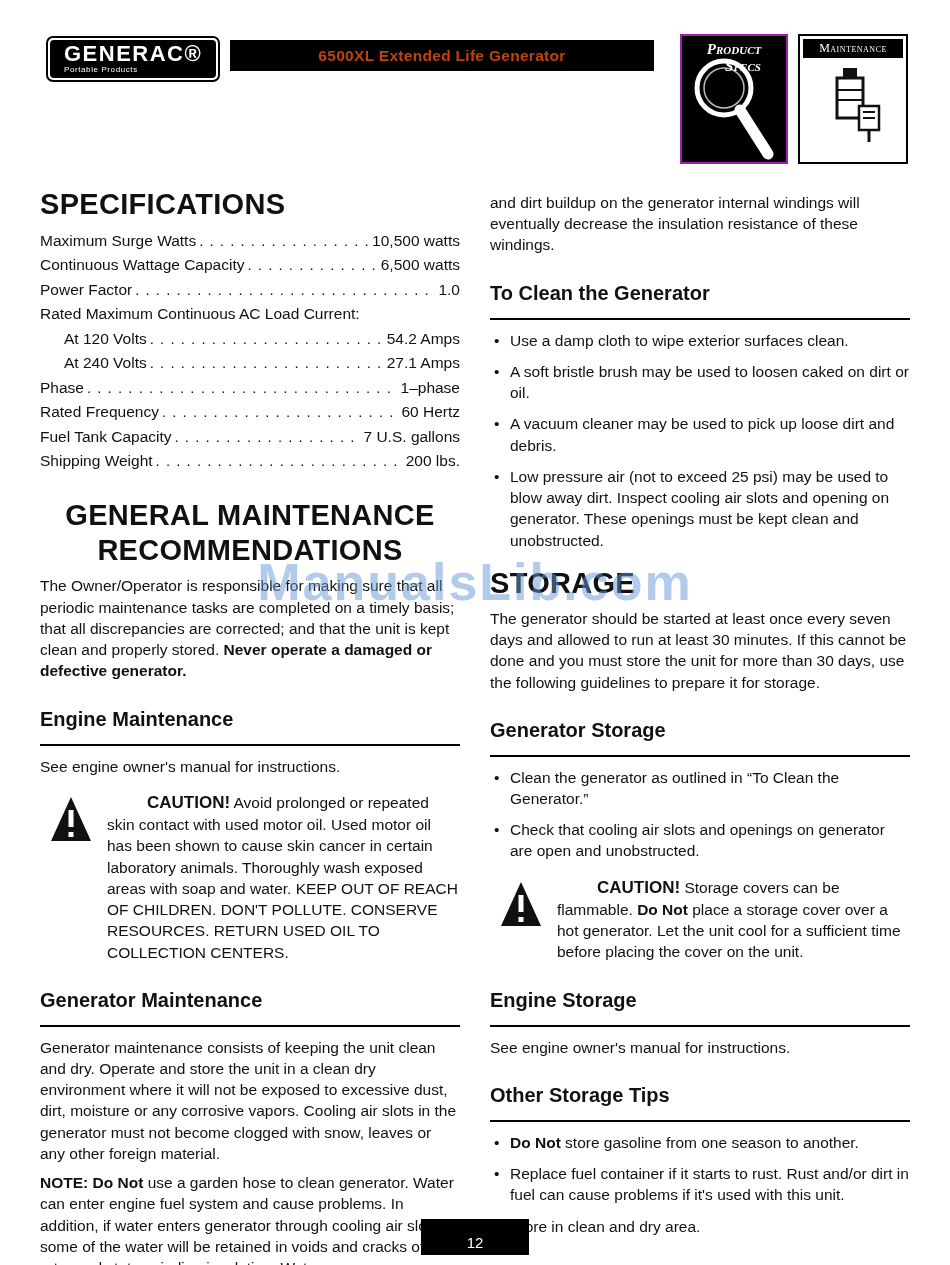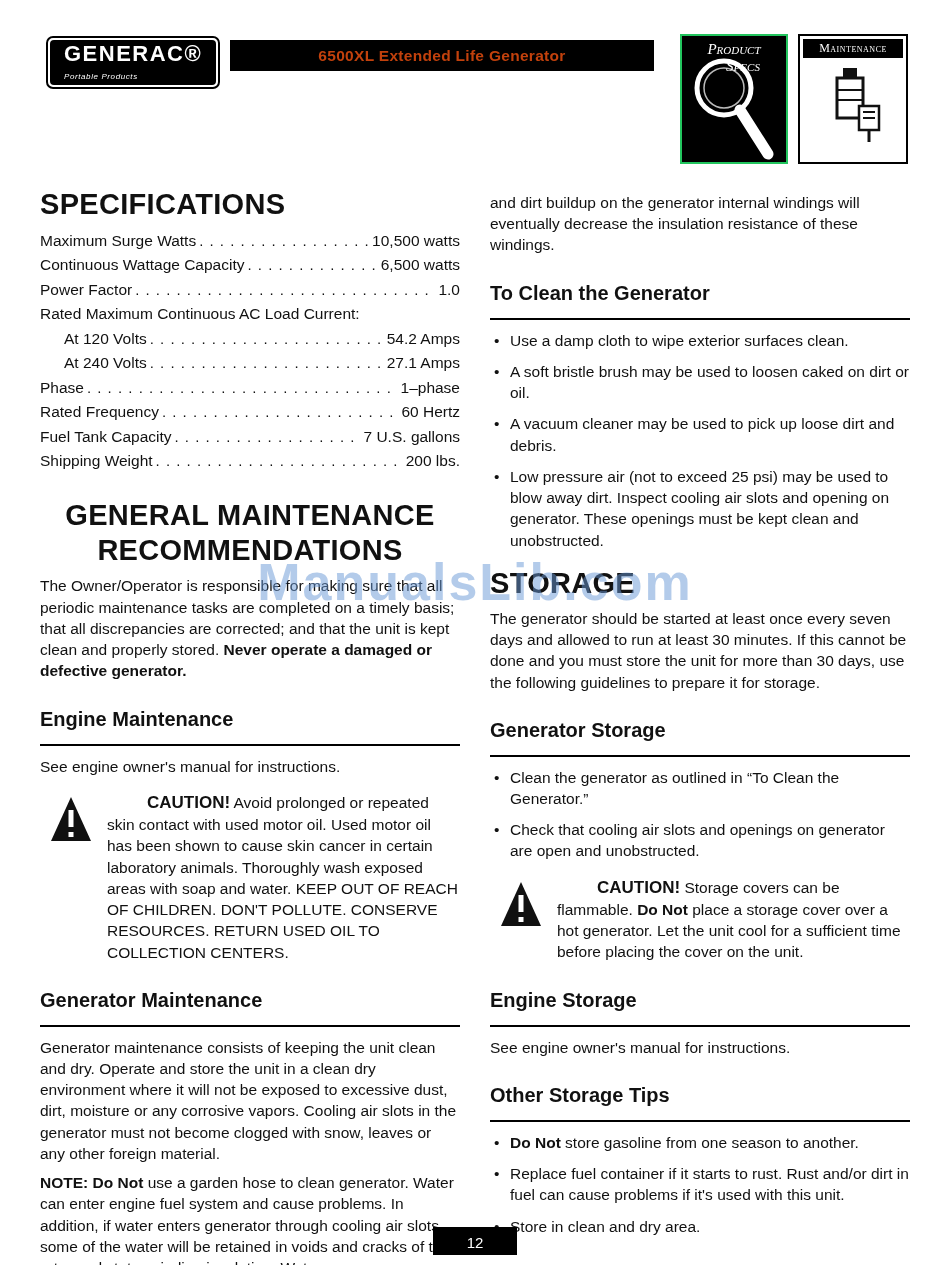--- a/index.html
+++ b/index.html
@@ -17,32 +17,32 @@
   .header { position:relative; height:172px; }
   .logo {
     position:absolute; left:46px; top:36px;
     border:2px solid #000; border-radius:7px; padding:2px; background:#fff;
   }
   .logo-inner {
     background:#000; color:#fff; border-radius:4px;
     padding:3px 14px 4px; text-align:left;
   }
   .logo-brand { font-size:22px; font-weight:bold; letter-spacing:1.5px; line-height:1; }
-  .logo-sub { font-size:8px; letter-spacing:0.6px; margin-top:7px;font-style:italic; }
+  .logo-sub { font-size:8px; letter-spacing:0.6px; margin-top:0; }
 
   .title-bar {
     position:absolute; left:230px; top:40px; width:424px; height:31px;
     background:#000; color:#c2410c;
     display:flex; align-items:center; justify-content:center;
     font-weight:bold; font-size:15.5px; letter-spacing:0.3px;
   }
 
   .spec-icon-box {
     position:absolute; left:680px; top:34px; width:104px; height:126px;
-    background:#000; border:2px solid #22c55e; color:#fff; overflow:hidden;
+    background:#000; border:2px solid #a21caf; color:#fff; overflow:hidden;font-weight:bold;
   }
   .spec-icon-text {
     position:absolute; top:5px; left:0; right:0; text-align:center;
     font-family:"Liberation Serif", serif; font-style:italic;
     font-variant:small-caps; font-size:15px; line-height:1.1; z-index:2;
   }
   .spec-icon-text .l2 { display:block; padding-left:18px; }
   .spec-icon-box svg { position:absolute; left:0; top:14px; width:104px; height:112px; }
 
   .maint-icon-box {
@@ -104,22 +104,22 @@
   .watermark {
     position:absolute; top:552px; left:50%; transform:translateX(-50%);
     font-size:52px; font-weight:bold; letter-spacing:2px;
     color:rgba(104,151,214,0.5); white-space:nowrap;
     z-index:5; pointer-events:none;
   }
 
   
   .footer-bar {
     position:absolute; bottom:10px; left:50%; transform:translateX(-50%);
-    background:#000; color:#fff; width:84px; text-align:center;
-    padding:7px 0 4px; font-size:15px;
+    background:#000; color:#fff; width:108px; text-align:center;
+    padding:15px 0 4px; font-size:15px;
   }
 </style>
 </head>
 <body>
 
 <div class="page">
 
   <div class="header">
     <div class="logo">
       <div class="logo-inner">

